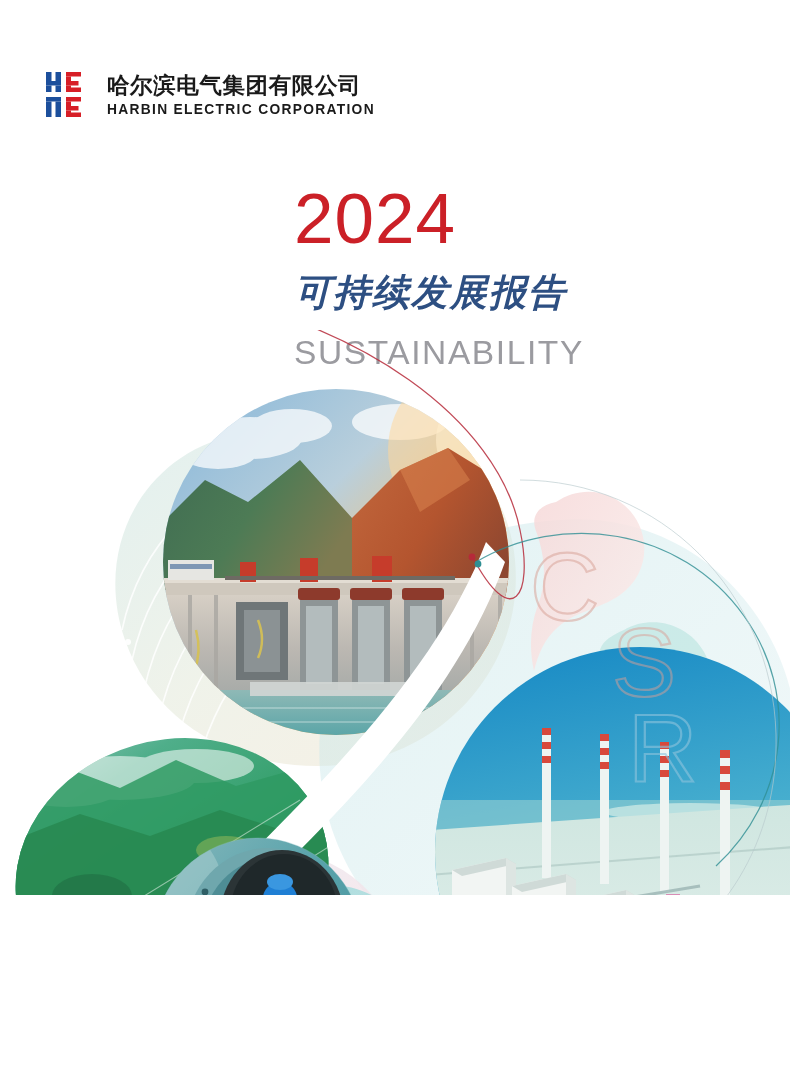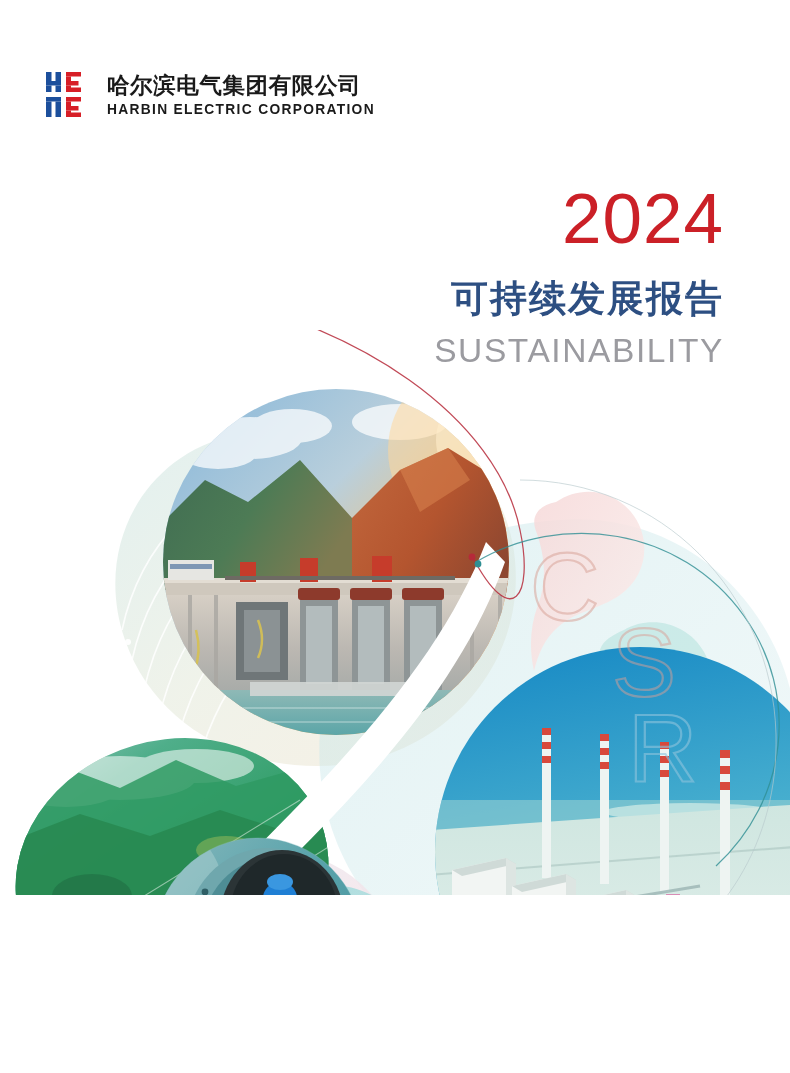--- a/index.html
+++ b/index.html
@@ -54,44 +54,44 @@
     color: #1a1a1a;
     letter-spacing: 1.35px;
     white-space: nowrap;
     transform: scaleX(0.965);
     transform-origin: left center;
   }
 
   
   #titleblock {
     position: absolute;
-    right: 66px;
+    right: 76px;
     top: 188px;
-    text-align: right;
     width: 420px;
   }
   #title-year {
     font-size: 71px;
     line-height: 0.88;
     font-weight: 400;
     color: #cb2027;
     letter-spacing: 1px;
     font-family: "Liberation Sans", sans-serif;
   }
   #title-cn {
-    margin-top: 28px;
+    margin-top: 22px;
     font-size: 37px;
     line-height: 1.12;
     font-weight: 700;
     color: #2d4f82;
     letter-spacing: 2px;
     font-family: "DejaVu Sans", "Liberation Sans", sans-serif;
+    font-style: italic;
   }
   #title-en1 {
-    margin-top: 12px;
+    margin-top: 20px;
     font-size: 33.5px;
     line-height: 1.14;
     font-weight: 300;
     color: #9b9ba0;
     letter-spacing: 1.6px;
   }
   #title-en2 {
     font-size: 33.5px;
     line-height: 1.14;
     font-weight: 300;

